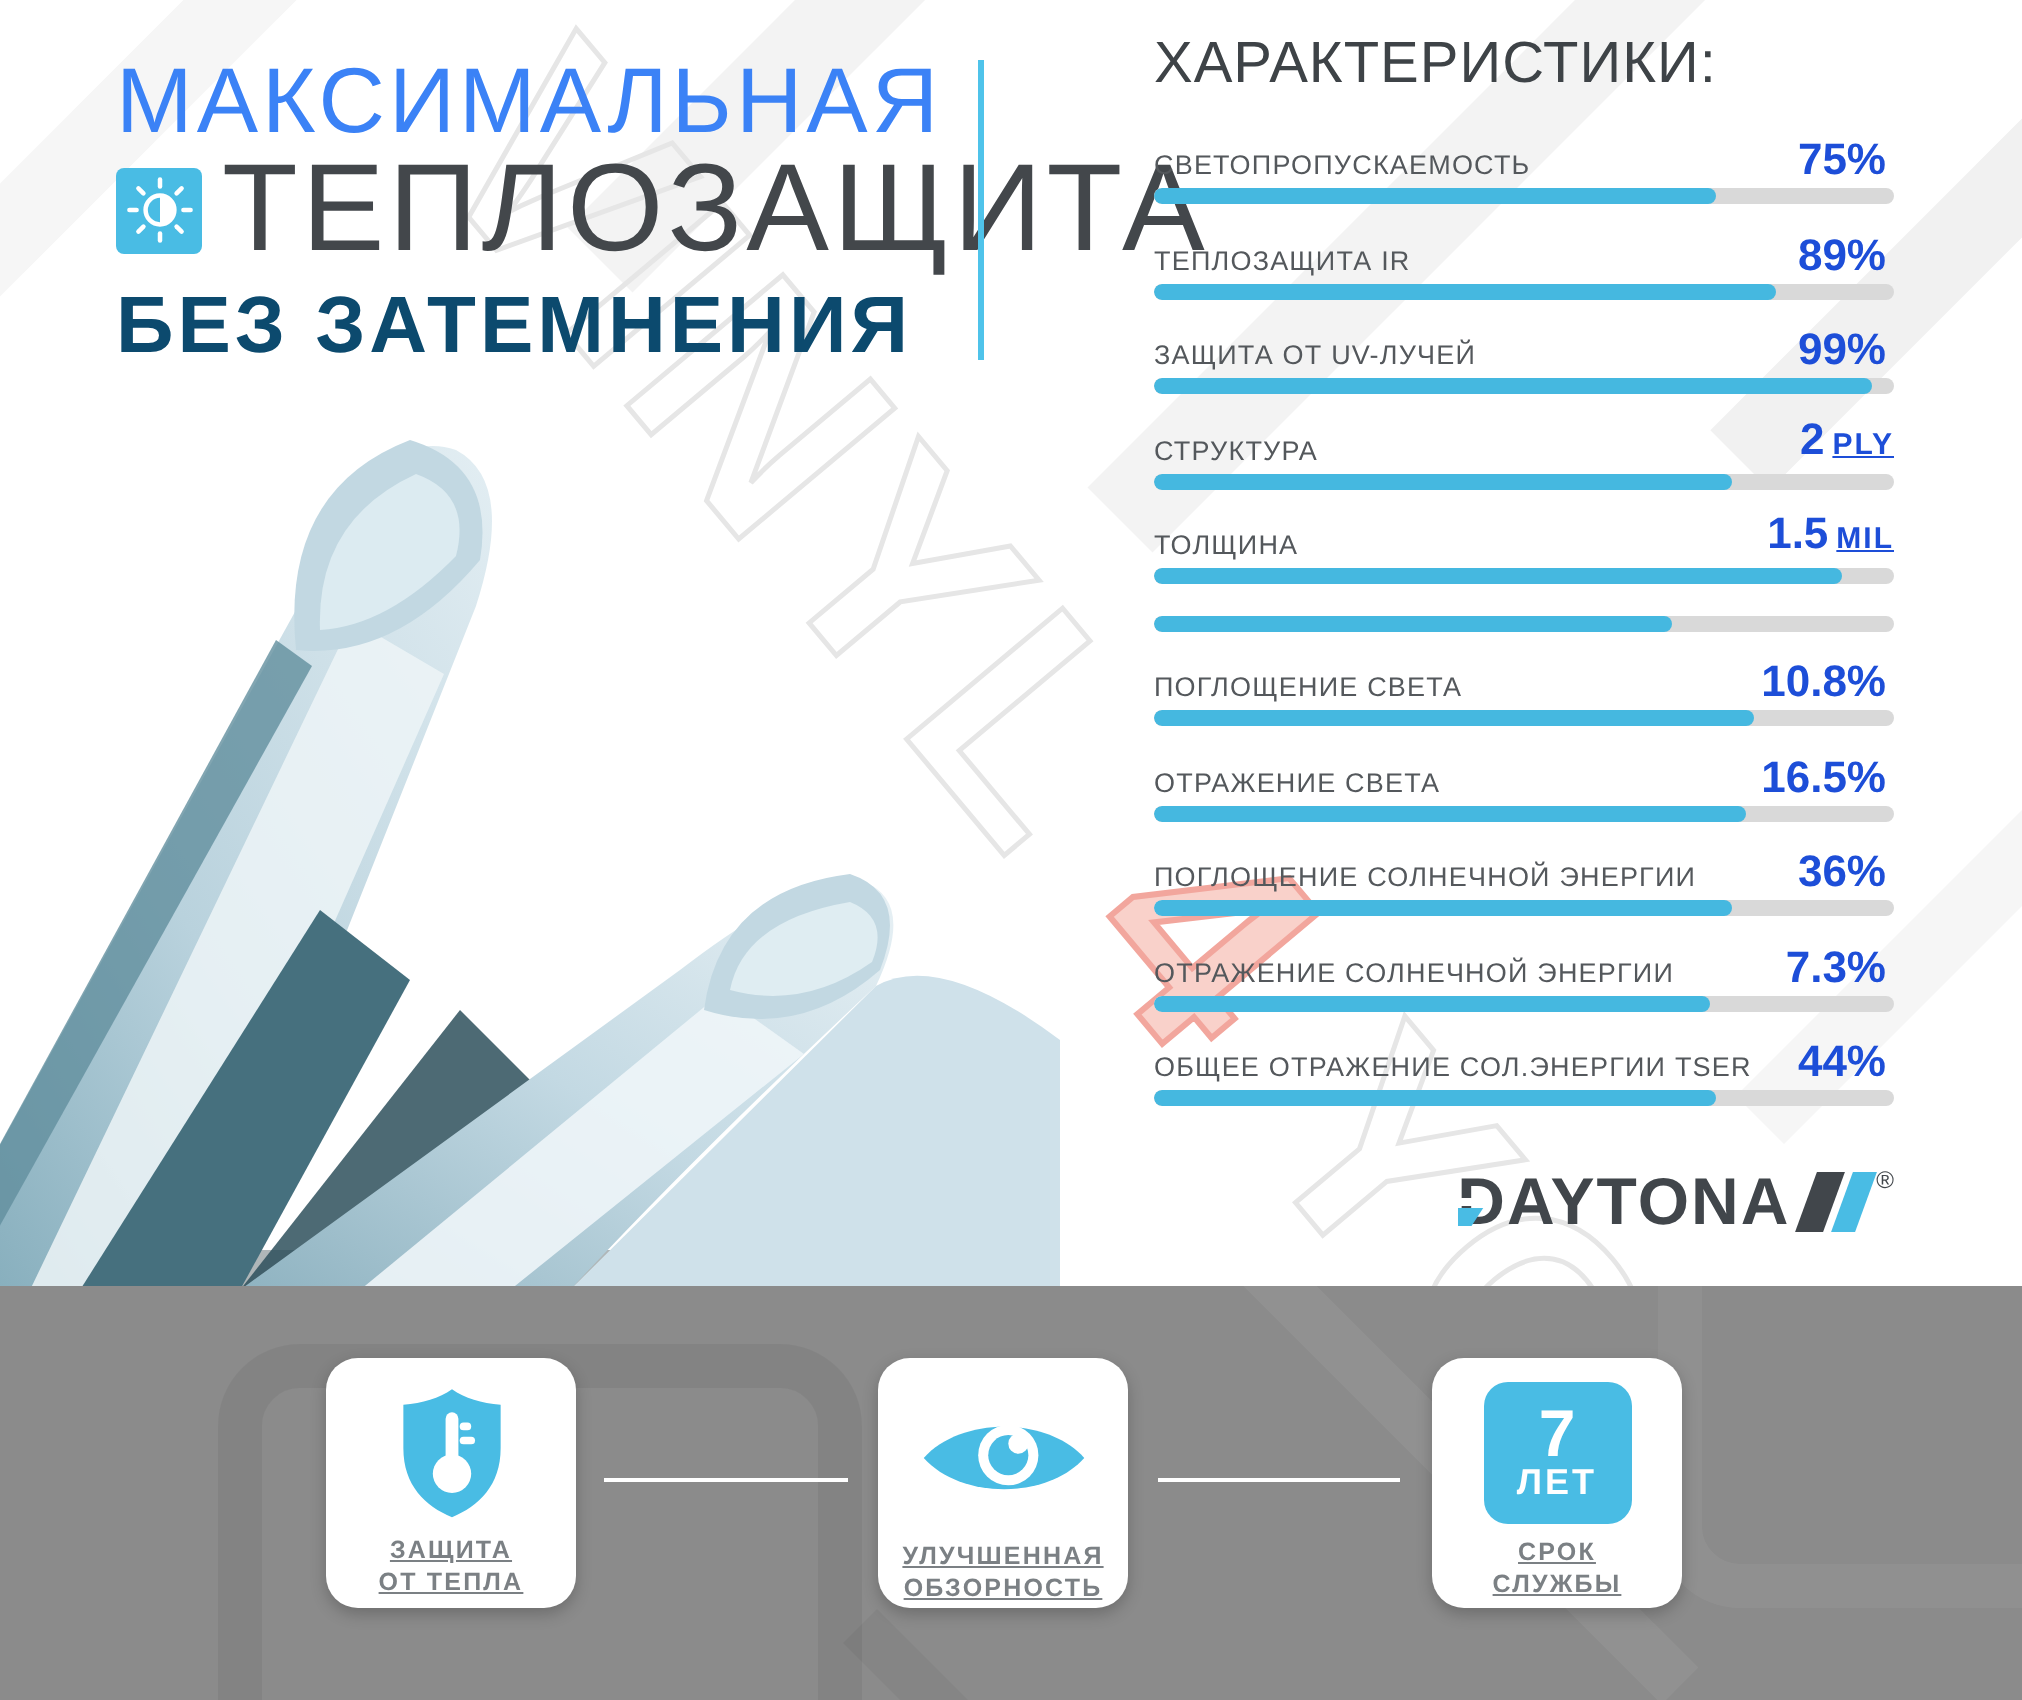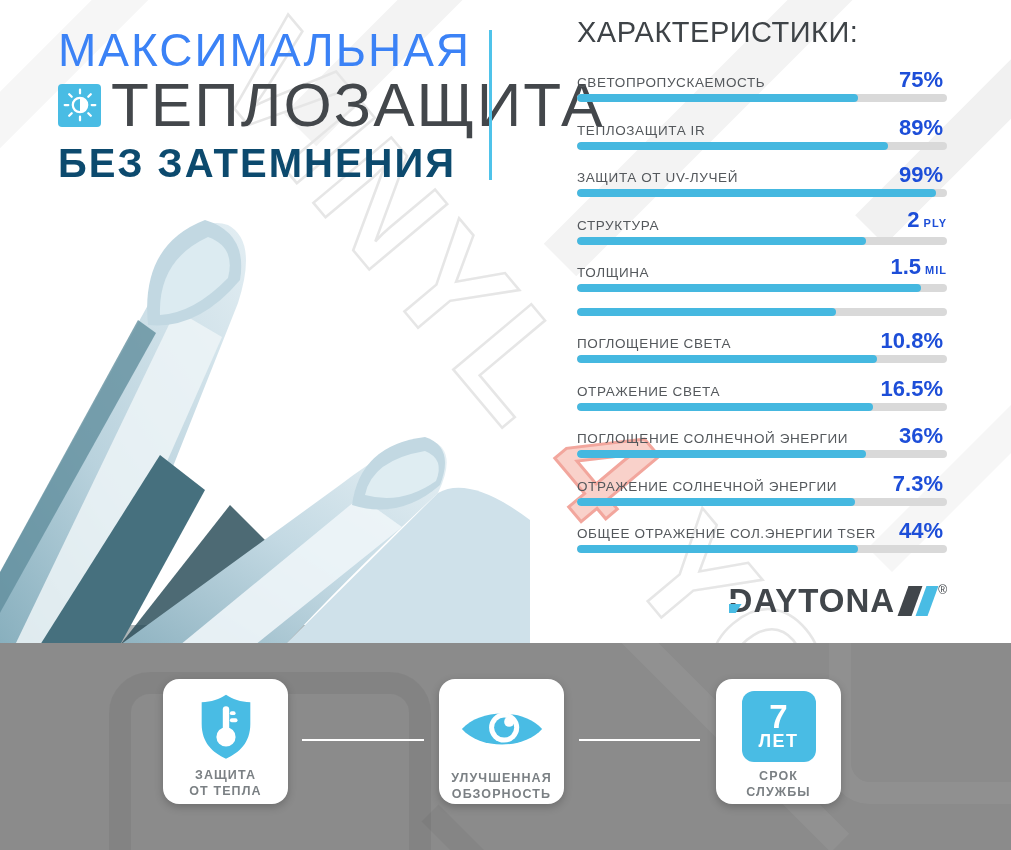--- a/index.html
+++ b/index.html
@@ -28,21 +28,21 @@
   .title-divider { position:absolute; left:489px; top:30px; width:3px; height:150px; background:#4FC3EA; z-index:4; }
 
   
   .specs { position:absolute; left:577px; top:16px; width:370px; z-index:4; }
   .specs-heading { font-size:29px; font-weight:normal; color:#3E4347; letter-spacing:0.5px; line-height:32px; }
   .specs-rows { margin-top:22px; }
   .spec-row { margin-bottom:15.5px; }
   .spec-line { display:flex; justify-content:space-between; align-items:flex-end; height:20px; }
   .spec-label { font-size:13.5px; color:#54585C; letter-spacing:0.6px; line-height:15px; }
   .spec-value { display:flex; align-items:baseline; font-size:22px; font-weight:bold; color:#1d4ed8; line-height:20px; }
-  .spec-unit { font-size:11px; font-weight:bold; letter-spacing:1px; margin-left:4px; }
+  .spec-unit { font-size:15px; font-weight:bold; letter-spacing:1px; margin-left:4px;text-decoration:underline; }
   .spec-bar-track { margin-top:4px; width:100%; height:8px; border-radius:4px; background:#D9D9D9; overflow:hidden; }
   .spec-bar-fill { height:8px; border-radius:4px; background:#45B8E0; width:0%; }
 
   
   .logo { position:absolute; right:64px; top:583px; z-index:4; display:flex; align-items:center; }
   .logo-text { position:relative; font-size:33px; font-weight:bold; color:#41464B; letter-spacing:1px; line-height:36px; }
   .logo-d-slit { position:absolute; left:0px; top:16px; width:13px; height:4px; background:#ffffff; }
   .logo-d-wedge { position:absolute; left:0px; top:21px; width:13px; height:9px; background:#49BCE4;
                   clip-path:polygon(0 0, 100% 0, 55% 100%, 0 100%); }
   .logo-mark { display:flex; margin-left:8px; transform:skewX(-20deg); }
@@ -55,21 +55,21 @@
   .band-pattern { position:absolute; left:0; top:0; }
   .connector { position:absolute; top:96px; height:2px; background:#ffffff; }
   .connector-1 { left:302px; width:122px; }
   .connector-2 { left:579px; width:121px; }
 
   .feature-card { position:absolute; top:36px; width:125px; height:125px; background:#ffffff; border-radius:16px;
                   box-shadow:0 3px 8px rgba(0,0,0,0.22); display:flex; flex-direction:column; align-items:center; }
   .card-1 { left:163px; }
   .card-2 { left:439px; }
   .card-3 { left:716px; }
-  .feature-label { text-align:center; font-size:12.5px; font-weight:bold; color:#7B8084; letter-spacing:1.1px; line-height:15.5px; }
+  .feature-label { text-align:center; font-size:12.5px; font-weight:bold; color:#7B8084; letter-spacing:1.1px; line-height:15.5px;text-decoration:underline; }
   .card-1 .feature-icon { margin-top:11px; }
   .card-1 .feature-label { margin-top:6px; }
   .card-2 .feature-icon { margin-top:24px; }
   .card-2 .feature-label { margin-top:16px; }
   .year-badge { margin-top:12px; width:74px; height:71px; background:#49BCE4; border-radius:12px; color:#ffffff;
                 display:flex; flex-direction:column; align-items:center; justify-content:center; }
   .year-number { font-size:33px; font-weight:bold; line-height:30px; }
   .year-unit { font-size:18px; font-weight:bold; letter-spacing:1.5px; line-height:19px; }
   .card-3 .feature-label { margin-top:7px; }
 </style>

